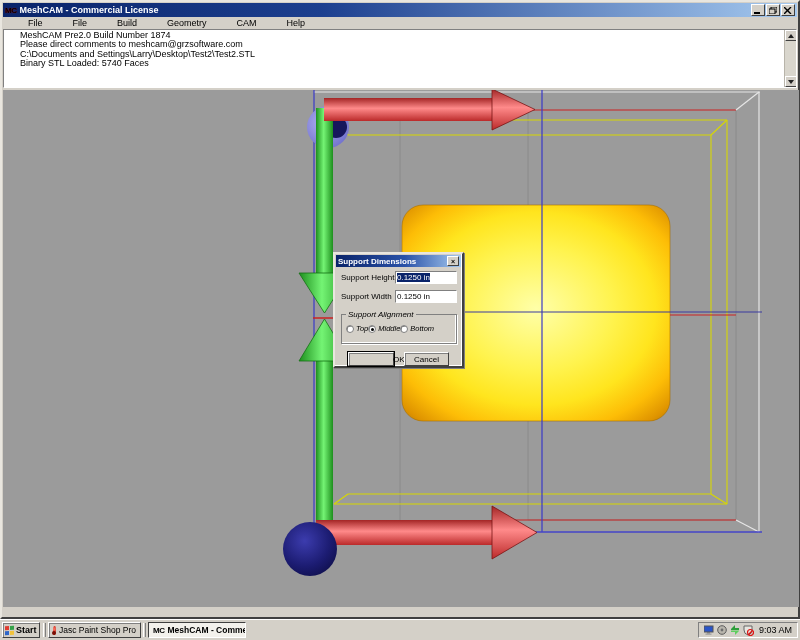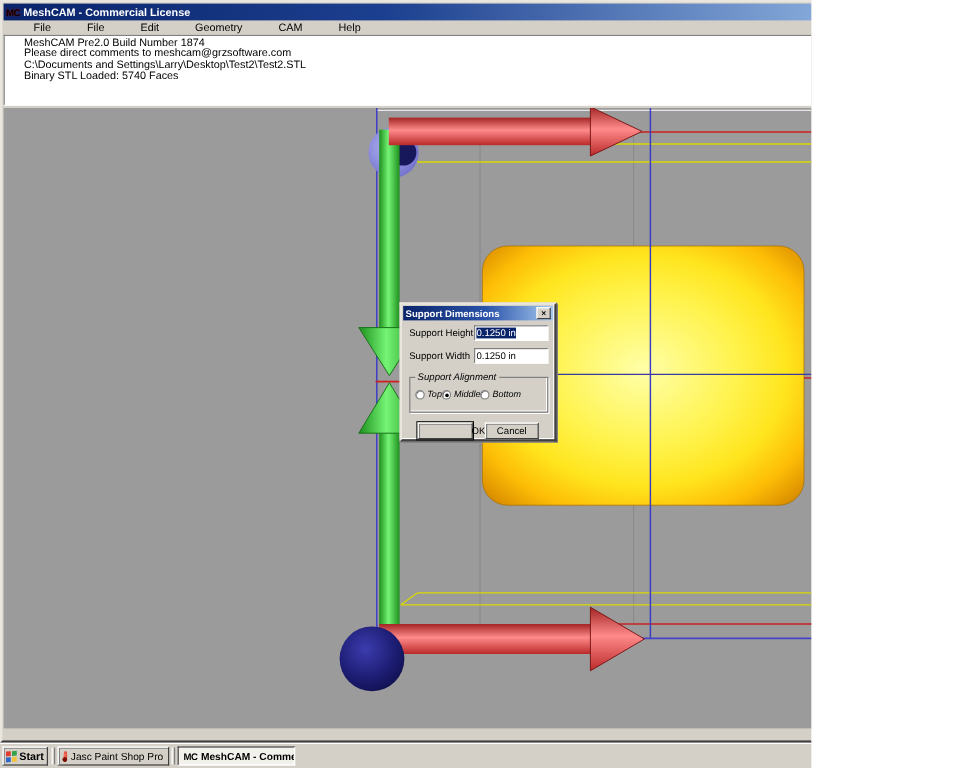--- a/index.html
+++ b/index.html
@@ -1,18 +1,18 @@
 <!DOCTYPE html>
 <html><head>
 <meta charset="utf-8">
 <style>
   html,body { margin:0; padding:0; }
   * { box-sizing:border-box; }
   .screen {
-    position:relative; width:676px; height:640px; overflow:hidden;
+    position:relative; width:800px; height:640px; overflow:hidden;
     background:#d4d0c8; font-family:"Liberation Sans", sans-serif; color:#000;
     -webkit-font-smoothing:none;
   }
   
   .app {
     position:absolute; left:0; top:0; width:800px; height:619px;
     background:#d4d0c8;
     border:2px solid; border-color:#e9e6df #404040 #404040 #e9e6df;
   }
   .titlebar {
@@ -117,21 +117,21 @@
       <button class="tbtn">
         <svg width="8" height="7">
             <path d="M0 0 L7 7 M7 0 L0 7" stroke="#000" stroke-width="1.4"></path>
           </svg>
       </button>
     </div>
 
     <div class="menubar">
       <span class="menu-item">File</span>
       <span class="menu-item">File</span>
-      <span class="menu-item">Edit</span>
+      <span class="menu-item">Build</span>
       <span class="menu-item">Geometry</span>
       <span class="menu-item">CAM</span>
       <span class="menu-item">Help</span>
     </div>
 
     <div class="console">
       <div>MeshCAM Pre2.0 Build Number 1874</div>
       <div>Please direct comments to meshcam@grzsoftware.com</div>
       <div>C:\Documents and Settings\Larry\Desktop\Test2\Test2.STL</div>
       <div>Binary STL Loaded: 5740 Faces</div>

